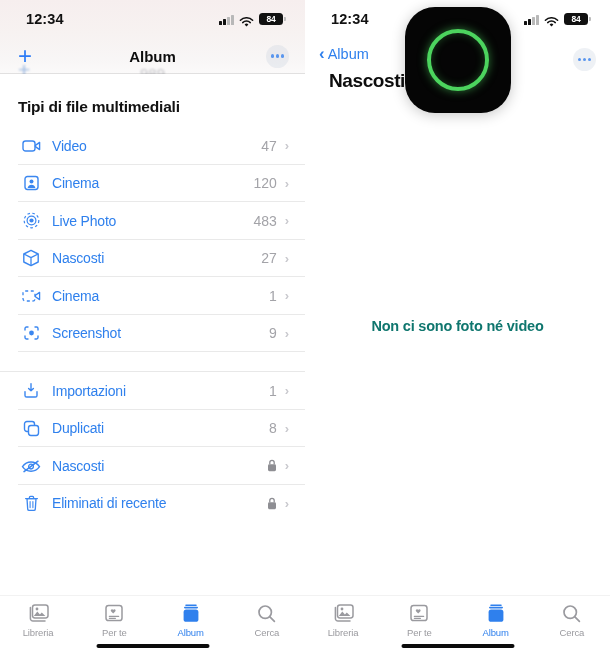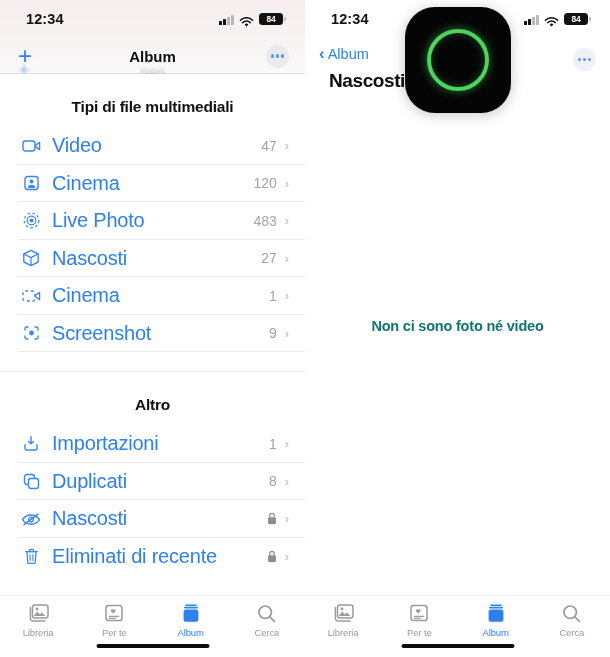--- a/index.html
+++ b/index.html
@@ -63,33 +63,33 @@
     gap:2px;cursor:pointer;
   }
   .more-btn i{width:3.2px;height:3.2px;border-radius:50%;background:#5a96ee;display:block;}
   .nav-hairline{
     position:absolute;left:0;right:0;bottom:0;height:1px;background:rgba(0,0,0,.10);z-index:4;
   }
 
   
   .scroll{position:relative;z-index:2;background:#fff;}
   .section-title{
-    font-size:15.5px;font-weight:700;color:#111;padding:24px 18px 11px 18px;letter-spacing:-.2px;text-align:center;
+    font-size:15.5px;font-weight:700;color:#111;padding:24px 18px 11px 18px;letter-spacing:-.2px;
   }
   .section-divider{height:1px;background:rgba(0,0,0,.09);margin:0;}
   .row{
     position:relative;display:flex;align-items:center;height:37.5px;padding:0 16px 0 18px;
     cursor:pointer;box-sizing:border-box;
   }
   .row .sep{
     position:absolute;left:18px;right:0;bottom:0;height:1px;background:rgba(0,0,0,.085);
   }
   .row:last-child .sep{display:none;}
   .row-icon{width:26px;height:22px;flex:0 0 26px;display:flex;align-items:center;justify-content:center;color:#3b87f0;}
-  .row-label{flex:1;font-size:20px;color:#2f80ed;padding-left:8px;letter-spacing:-.2px;}
+  .row-label{flex:1;font-size:14px;color:#2f80ed;padding-left:8px;letter-spacing:-.2px;}
   .row-count{font-size:14px;color:#a3a3a8;padding-right:8px;letter-spacing:-.1px;}
   .lock-ic{padding-right:8px;display:flex;align-items:center;color:#8e8e93;}
   .chev{color:#c9c9ce;font-size:13px;font-weight:600;line-height:1;}
 
   
   .empty-wrap{
     position:absolute;left:0;right:0;top:318px;text-align:center;
   }
   .empty-text{font-size:14.5px;font-weight:700;color:#0f766e;letter-spacing:-.2px;}
 
@@ -263,21 +263,20 @@
         </span>
         <span class="row-label">Screenshot</span>
         <span class="row-count">9</span>
         <span class="chev">›</span>
         <span class="sep"></span>
       </div>
 
       <div style="height:19px"></div>
       <div class="section-divider"></div>
 
-      <div class="section-title">Altro</div>
 
       <div class="row">
         <span class="row-icon">
           <svg width="16" height="17" viewBox="0 0 16 17">
               <path d="M8 1.6v7.2m0 0L5.6 6.4M8 8.8l2.4-2.4" stroke="#3b87f0" stroke-width="1.4" fill="none" stroke-linecap="round" stroke-linejoin="round"></path>
               <path d="M2 9.6v3.8A1.6 1.6 0 0 0 3.6 15h8.8a1.6 1.6 0 0 0 1.6-1.6V9.6" stroke="#3b87f0" stroke-width="1.4" fill="none" stroke-linecap="round"></path>
             </svg>
         </span>
         <span class="row-label">Importazioni</span>
         <span class="row-count">1</span>

